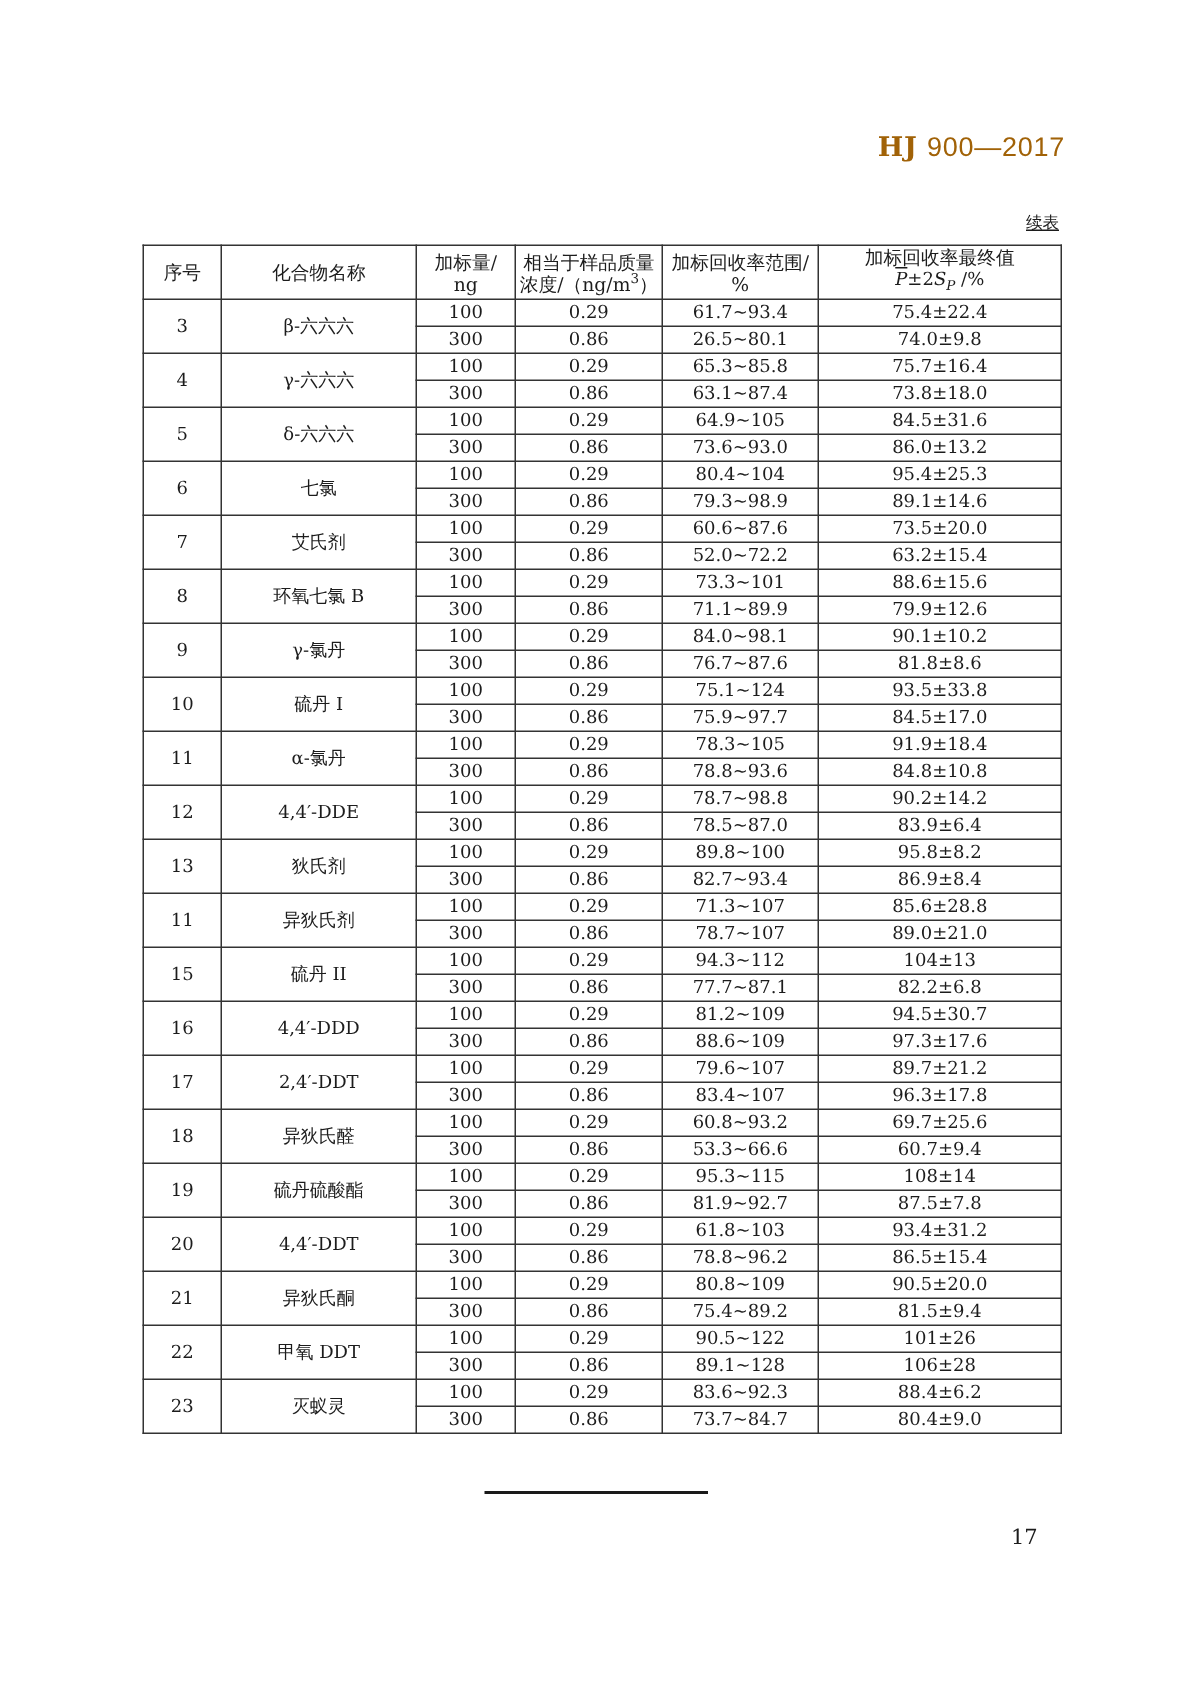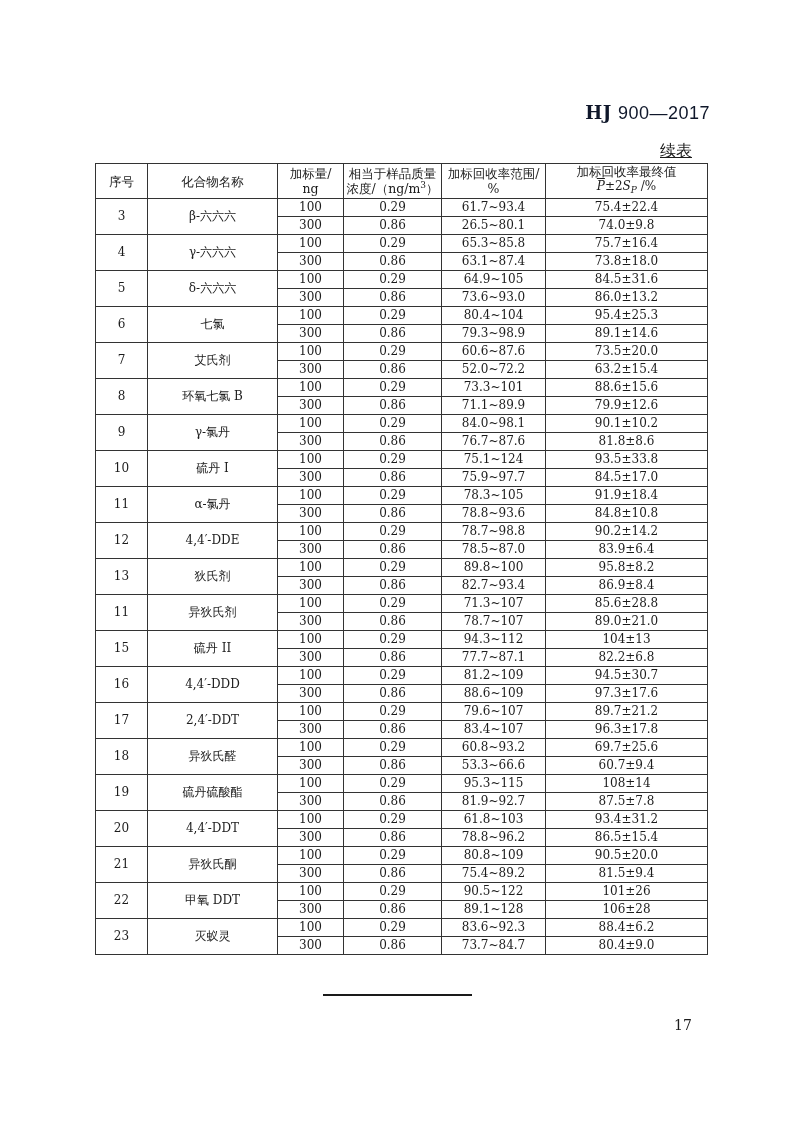--- a/index.html
+++ b/index.html
@@ -8,33 +8,33 @@
     position: relative;
     width: 800px;
     height: 1122px;
     background: #ffffff;
     font-family: "DejaVu Serif", "Liberation Serif", serif;
     color: #1c1c1c;
     overflow: hidden;
   }
   .doc-header {
     position: absolute;
-    top: 102px;
+    top: 88px;
     right: 90px;
     font-size: 18px;
     letter-spacing: 0.5px;
-    color: #0f172a;
+    color: #a16207;
   }
   .doc-header .hj { font-weight: bold; font-family: "DejaVu Serif", "Liberation Serif", serif; }
   .doc-header .num { font-family: "Liberation Sans", "DejaVu Sans", sans-serif; font-weight: 500; }
   .continue-label {
     position: absolute;
     top: 141px;
-    right: 108px;
-    font-size: 16px;
+    right: 94px;
+    font-size: 11px;
     text-decoration: underline;
   }
   table.recovery {
     position: absolute;
     left: 95px;
     top: 163px;
     width: 612px;
     border-collapse: collapse;
     table-layout: fixed;
     border: 1px solid #0f172a;

